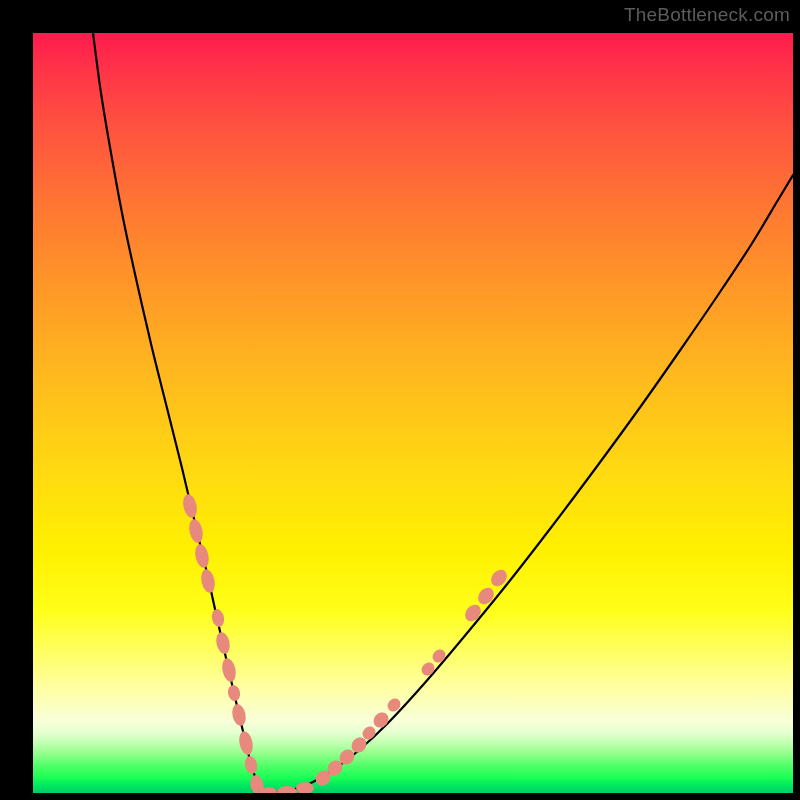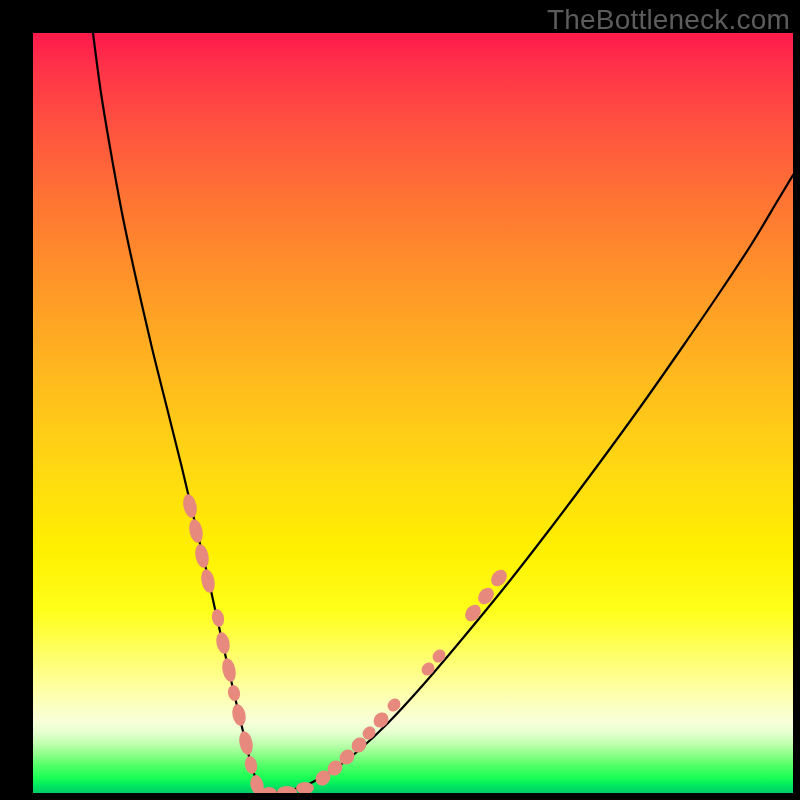--- a/index.html
+++ b/index.html
@@ -42,21 +42,21 @@
       #1aff55 98%,
       #00e860 99%,
       #00cc66 100%
     );
   }
   .watermark {
     position: absolute;
     top: 4px;
     right: 10px;
     color: #5c5c5c;
-    font-size: 28px;
+    font-size: 19px;
     font-weight: 500;
     letter-spacing: 0.2px;
     user-select: none;
   }
   svg {
     position: absolute;
     left: 0; top: 0;
   }
   .curve {
     fill: none;

